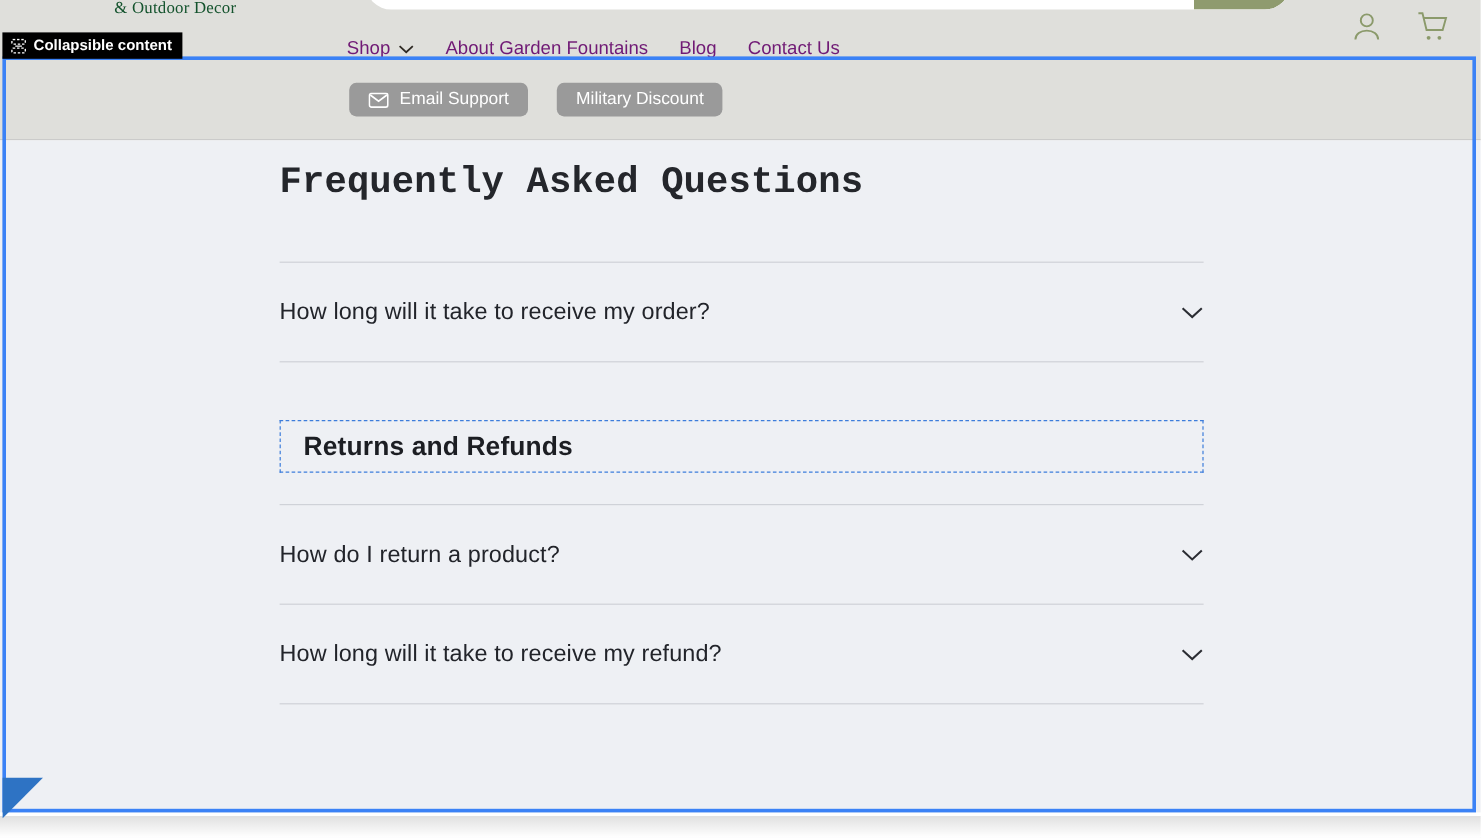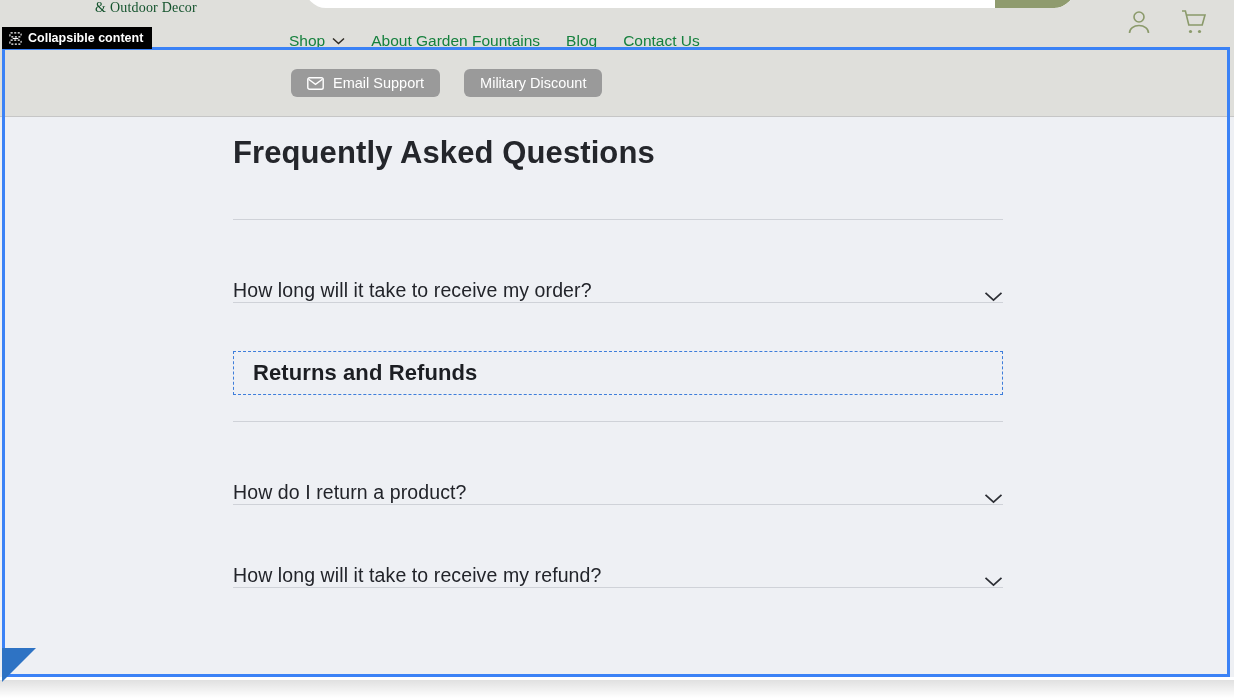--- a/index.html
+++ b/index.html
@@ -107,21 +107,21 @@
   .header-icons svg { display: block; }
 
   .main-nav {
     position: absolute;
     left: 289px;
     top: 32px;
     display: flex;
     align-items: center;
     gap: 26px;
     font-size: 15.5px;
-    color: #15803d;
+    color: #701a75;
   }
   .nav-item {
     display: flex;
     align-items: center;
     gap: 7px;
     cursor: pointer;
     white-space: nowrap;
   }
 
   .promo-row {
@@ -169,38 +169,38 @@
   }
 
   .faq-wrap {
     position: absolute;
     left: 233px;
     top: 18px;
     width: 770px;
   }
 
   .faq-title {
-    font-family: Liberation Sans, sans-serif;
+    font-family: Liberation Mono, monospace;
     font-size: 31px;
     font-weight: 700;
     color: #24262b;
     letter-spacing: 0.1px;
   }
 
   .rule {
     width: 770px;
     height: 1px;
     background: #cfd2d8;
   }
 
   .faq-row {
     width: 770px;
     height: 82px;
     display: flex;
-    align-items: flex-end;
+    align-items: center;
     justify-content: space-between;
     cursor: pointer;
   }
   .faq-q {
     font-size: 19.5px;
     color: #22242a;
     letter-spacing: 0.1px;
   }
   .faq-chevron { display: block; }
 

